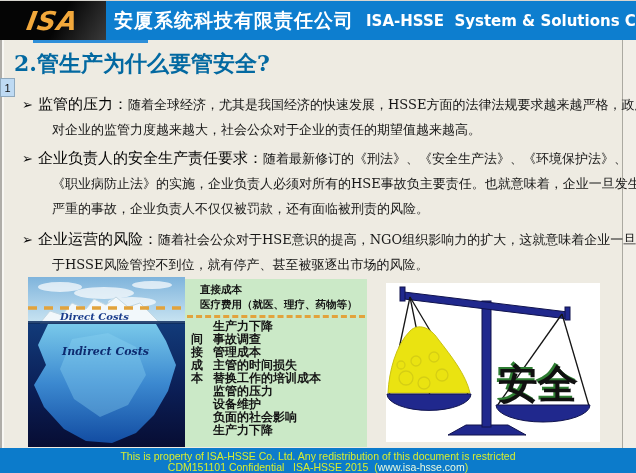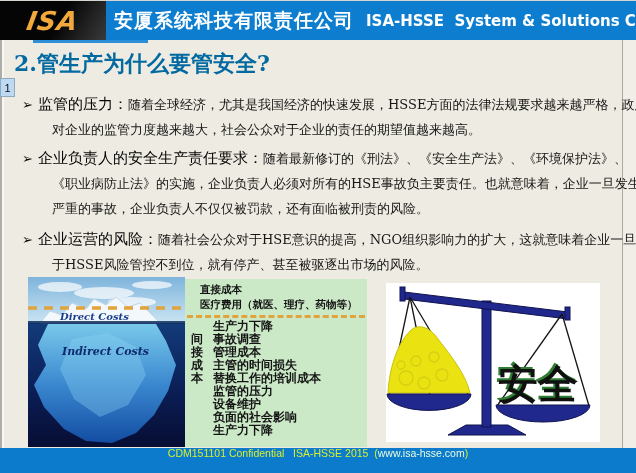--- a/index.html
+++ b/index.html
@@ -201,14 +201,15 @@
       </g>
     </g>
     <path d="M1,111 A41,16 0 0 0 85,111 Z" fill="#20288D" stroke="#10134D" stroke-width="1"></path>
     <path d="M110,122 A47,17 0 0 0 204,122 Z" fill="#20288D" stroke="#10134D" stroke-width="1"></path>
     <text x="110" y="113" font-size="40" font-weight="bold" fill="#2E7D32" font-family="DejaVu Sans, sans-serif">安全</text>
     <text x="112" y="115" font-size="40" font-weight="bold" fill="#101010" font-family="DejaVu Sans, sans-serif">安全</text>
   </svg>
 </div>
 
 <div class="footer">
+  <div class="f1">This is property of ISA-HSSE Co. Ltd. Any redistribution of this document is restricted</div>
   <div class="f2"><span>CDM151101 Confidential   ISA-HSSE 2015  (</span><span class="url">www.isa-hsse.com</span><span>)</span></div>
 </div>
 
 </body></html>

